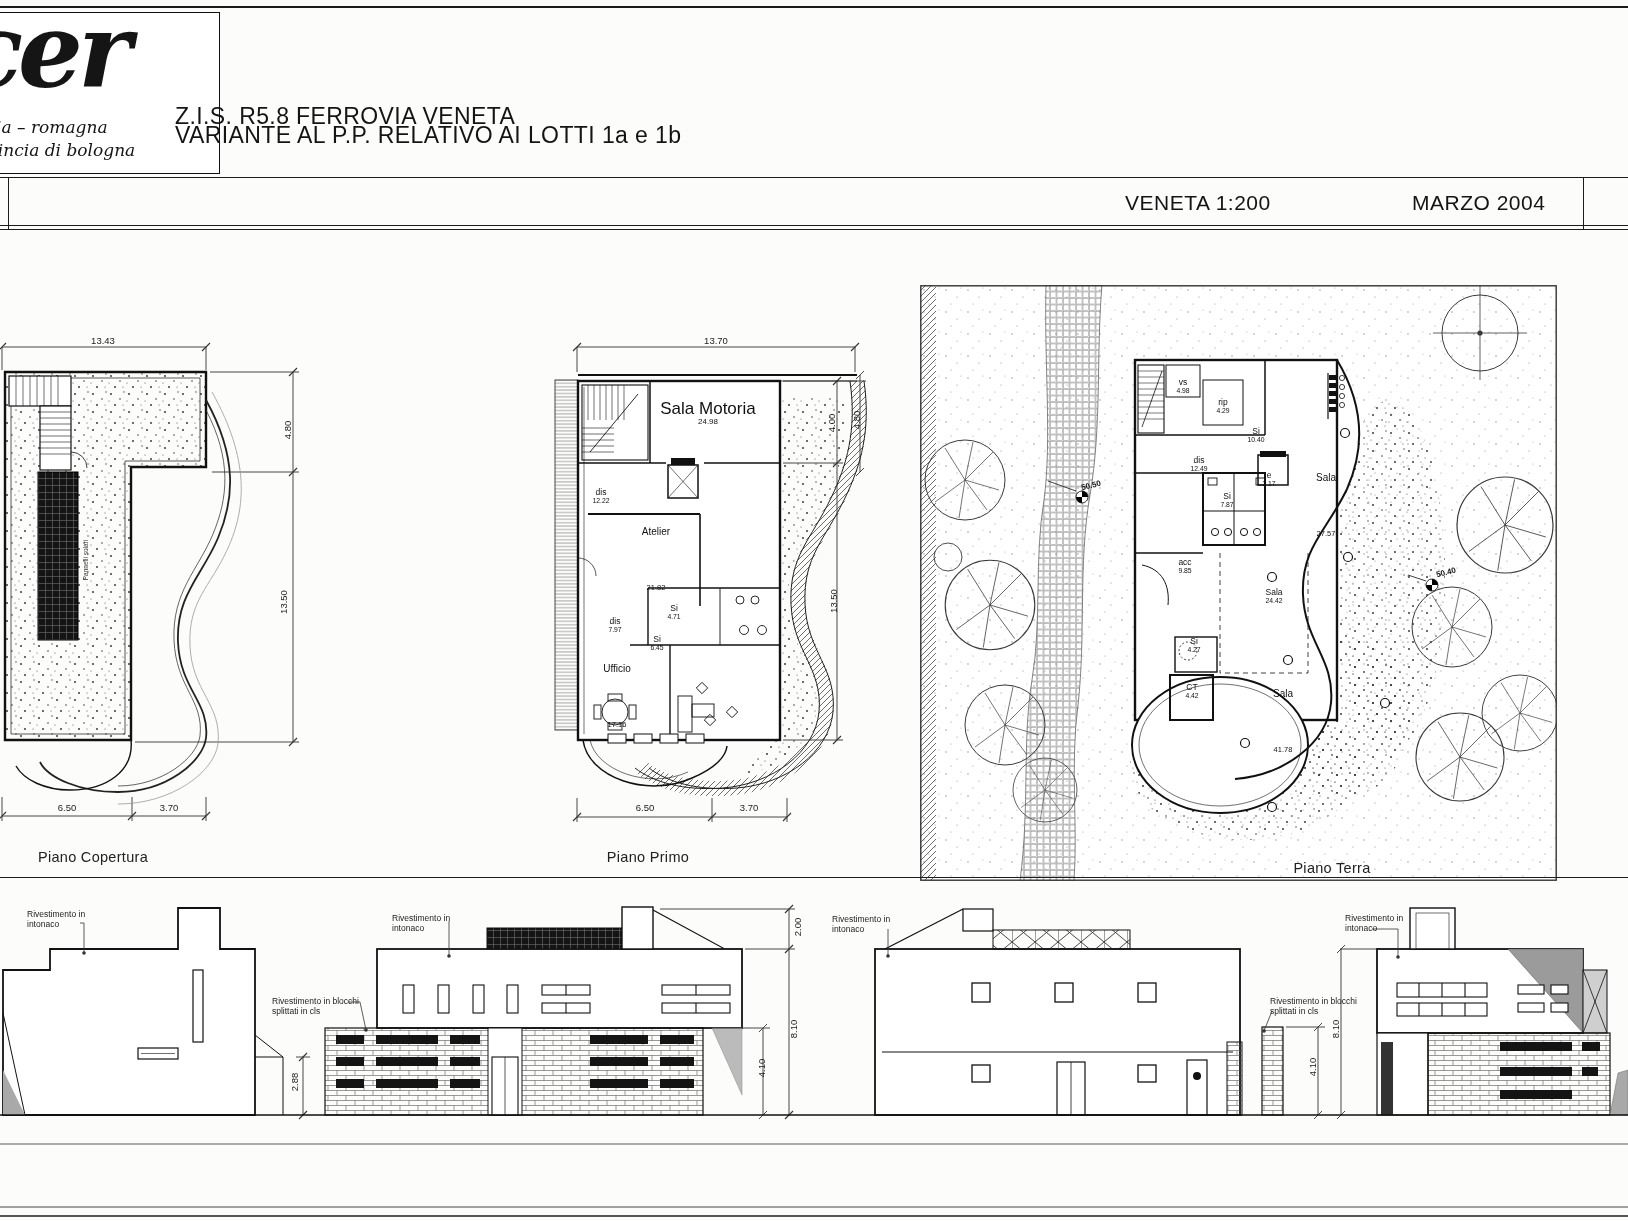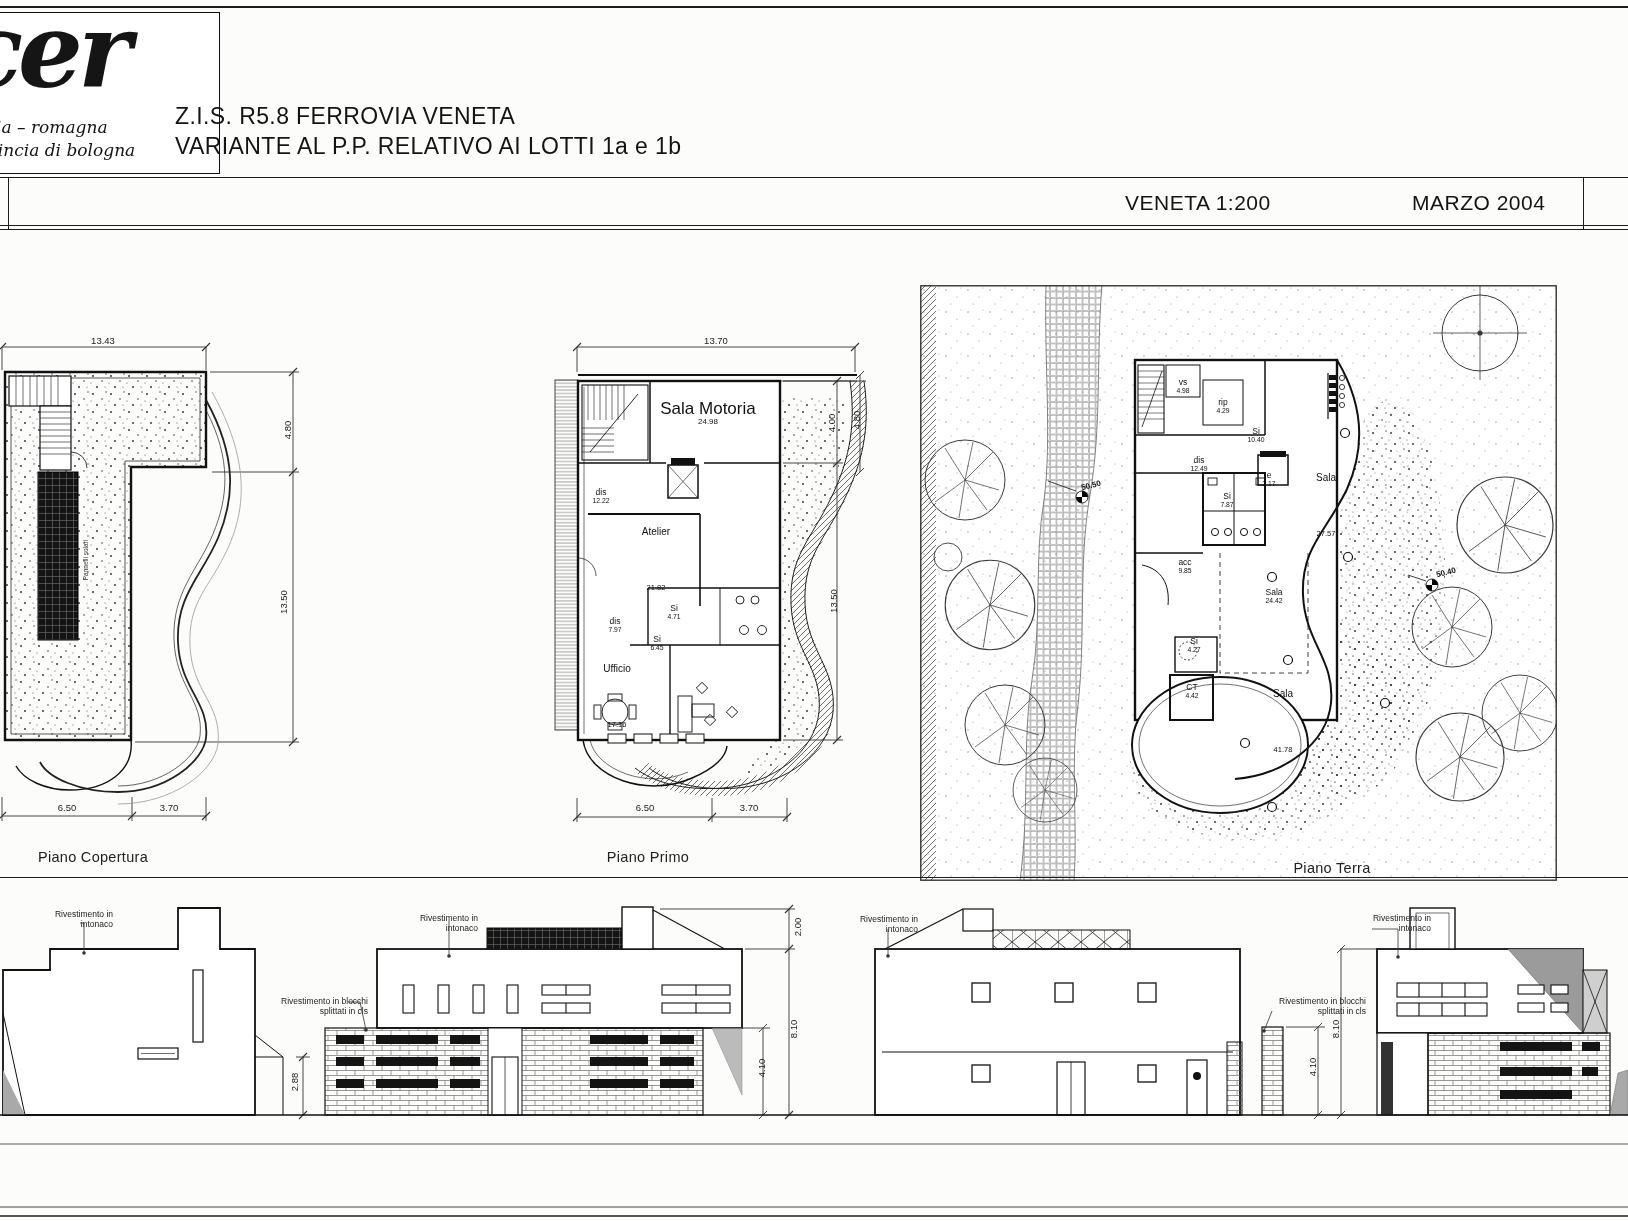--- a/index.html
+++ b/index.html
@@ -11,21 +11,21 @@
   .room{position:absolute;transform:translateX(-50%);text-align:center;line-height:1.08;white-space:nowrap;color:#111;}
   .room .n{display:block;font-size:8.5px;}
   .room .a{display:block;font-size:6.8px;}
   .room.big .n{font-size:17px;}
   .room.big .a{font-size:8px;}
   .room.med .n{font-size:10px;}
   .room.med .a{font-size:7.5px;margin-top:46px;}
   .dim{position:absolute;font-size:9.5px;white-space:nowrap;transform:translate(-50%,-50%);color:#222;}
   .dim.v{transform:translate(-50%,-50%) rotate(-90deg);}
   .cap{position:absolute;font-size:14.5px;transform:translateX(-50%);white-space:nowrap;color:#222;letter-spacing:.3px;}
-  .note{position:absolute;font-size:8.5px;line-height:1.22;width:86px;color:#222;text-align:right;}
+  .note{position:absolute;font-size:8.5px;line-height:1.22;width:86px;color:#222;}
   .note.wide{width:96px;}
   .spot{position:absolute;font-size:8px;transform:rotate(-14deg);white-space:nowrap;color:#111;font-weight:bold;}
   .solarlbl{position:absolute;font-size:6.5px;transform:translate(-50%,-50%) rotate(-90deg);white-space:nowrap;color:#333;}
   .logo-box{position:absolute;left:-66px;top:12px;width:284px;height:160px;border:1.7px solid #111;background:#fff;}
   .logo-brand{position:absolute;left:26px;top:-22px;font-family:"DejaVu Serif",serif;font-style:italic;font-weight:bold;
               font-size:102px;letter-spacing:-5px;color:#151515;}
   .logo-sub{position:absolute;left:24px;font-family:"DejaVu Serif",serif;font-style:italic;font-size:17px;color:#151515;white-space:nowrap;}
   .title{position:absolute;left:175px;font-size:23px;letter-spacing:.4px;color:#141414;white-space:nowrap;}
   .subtitle{position:absolute;font-size:21px;letter-spacing:.5px;color:#141414;white-space:nowrap;}
 </style>
@@ -88,21 +88,21 @@
 
   <div class="hline" style="left:0;top:6px;width:1628px;height:1.6px"></div>
 
   <div class="logo-box">
     <div class="logo-brand">cer</div>
     <div class="logo-sub" style="top:104px">emilia – romagna</div>
     <div class="logo-sub" style="top:127px">provincia di bologna</div>
   </div>
 
   <div class="title" style="top:103px">Z.I.S. R5.8 FERROVIA VENETA</div>
-  <div class="title" style="top:133px">VARIANTE AL P.P. RELATIVO AI LOTTI 1a e 1b</div>
+  <div class="title" style="top:122px">VARIANTE AL P.P. RELATIVO AI LOTTI 1a e 1b</div>
 
   <div class="hline" style="left:0;top:177px;width:1628px"></div>
   <div class="hline" style="left:0;top:225px;width:1628px"></div>
   <div class="hline" style="left:0;top:229px;width:1628px;height:1px"></div>
   <div class="vline" style="left:8px;top:177px;height:52px"></div>
   <div class="vline" style="left:1583px;top:177px;height:52px"></div>
 
   <div class="subtitle" style="left:1125px;top:191px">VENETA 1:200</div>
   <div class="subtitle" style="left:1412px;top:191px">MARZO 2004</div>
 

